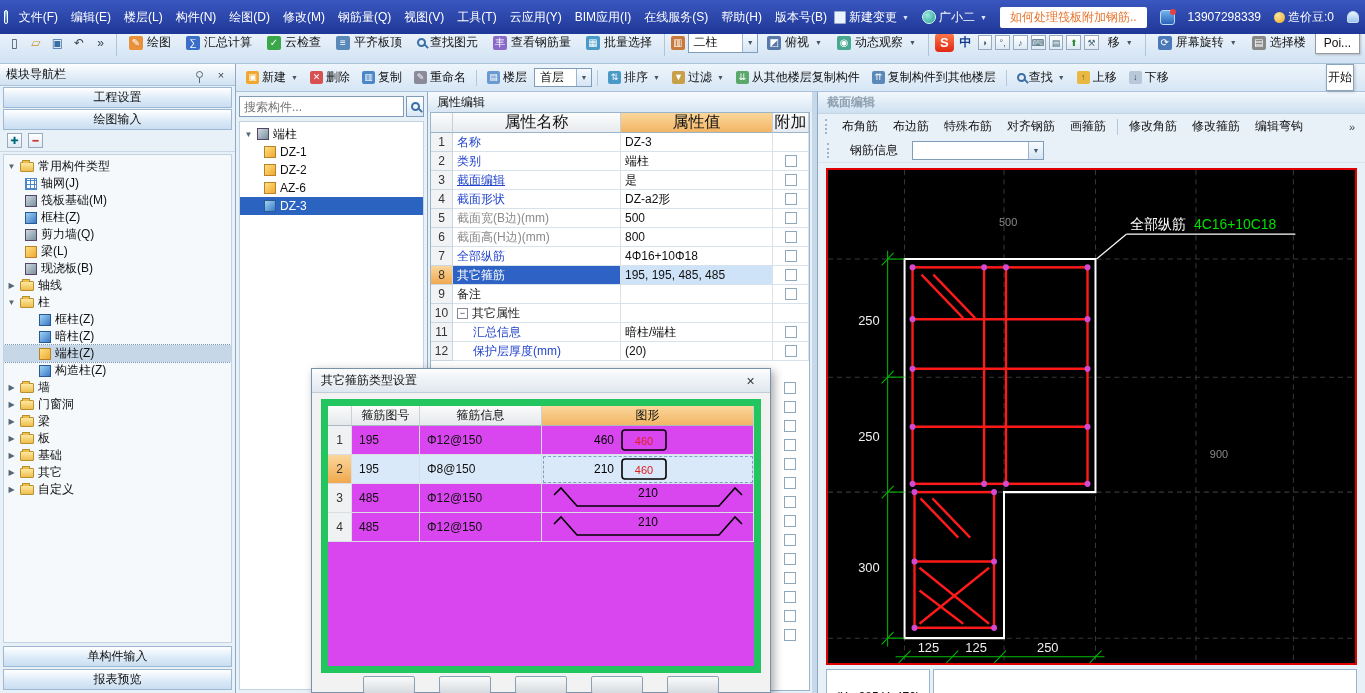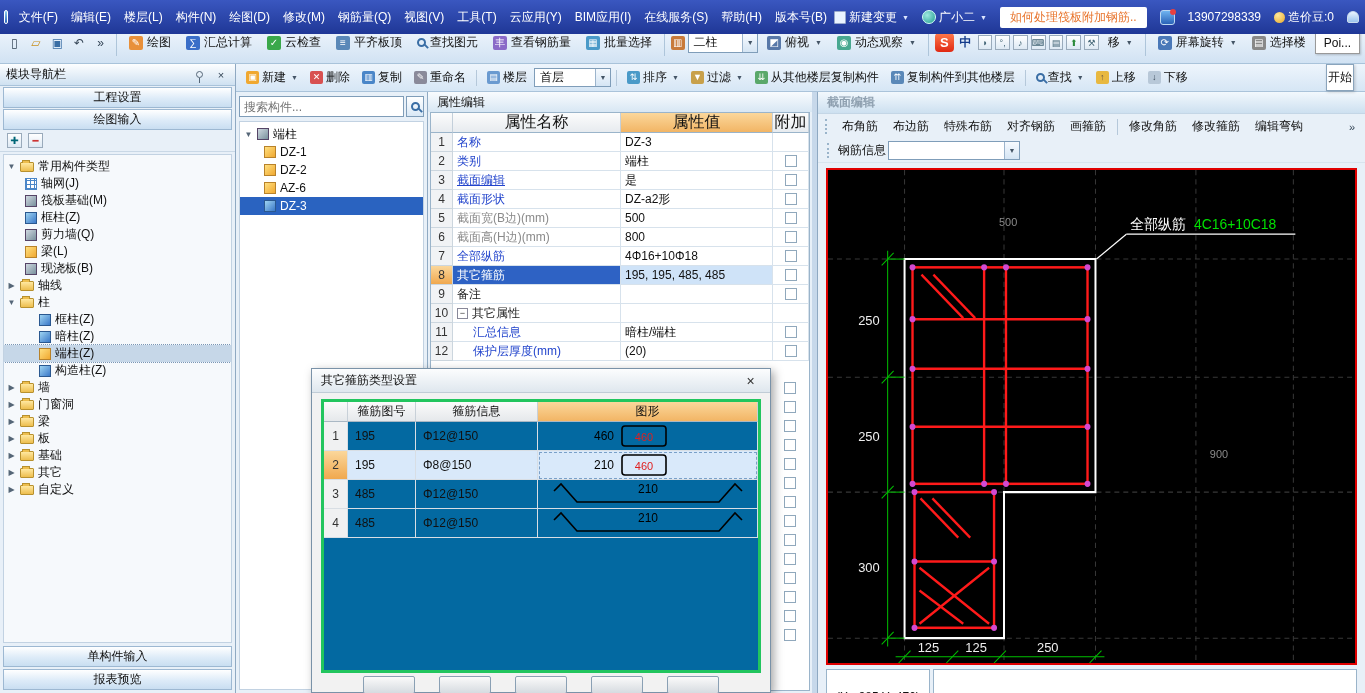--- a/index.html
+++ b/index.html
@@ -108,33 +108,33 @@
 .splitter{position:absolute;top:92px;left:812px;width:6px;bottom:0;background:#c7d8ea;border-right:1px solid #8fa9c2;z-index:20}
 
 
 .rightp{position:absolute;top:92px;left:818px;right:0;bottom:0;background:#e8f0f8;display:flex;flex-direction:column;z-index:20}
 .sec-title{height:22px;display:flex;align-items:center;padding:0 9px;background:linear-gradient(#f2f8fd,#cde0f0);color:#8fa0b0;font-weight:bold;border-bottom:1px solid #c4d6e6}
 .sec-tools{height:25px;display:flex;align-items:center;gap:1px;padding:0 7px}
 .grip{width:5px;height:15px;border-left:2px dotted #9ab4ca;margin-right:4px}
 .stool{padding:3px 7px;white-space:nowrap}
 .vline{width:1px;height:16px;background:#b5c8da;margin:0 3px}
 .chev{margin-left:auto;color:#345;font-size:11px;padding:0 3px}
-.sec-row2{height:24px;display:flex;align-items:center;gap:2px;padding:0 9px;border-bottom:1px solid #d8e4ee}
+.sec-row2{height:24px;display:flex;align-items:center;gap:14px;padding:0 9px;border-bottom:1px solid #d8e4ee}
 .rebar-combo{width:132px;height:19px}
 .canvas-wrap{flex:1;margin:5px 8px 4px;background:#000;border:2px solid #e00000;position:relative;overflow:hidden}
 .canvas-wrap svg{position:absolute;inset:0;width:100%;height:100%;display:block}
 .sec-status{height:24px;display:flex;gap:3px;padding:0 8px 5px}
 .stbox{background:#fff;border:1px solid #9ab4ca;padding:20px 9px;white-space:nowrap}
 .stbox.grow{flex:1}
 
 
 .dialog{position:absolute;left:311px;top:368px;width:460px;height:325px;background:#f2f2f2;border:1px solid #7a92a8;box-shadow:3px 3px 9px rgba(0,0,0,.35);z-index:50;display:flex;flex-direction:column}
 .dlg-title{height:24px;display:flex;align-items:center;padding:0 9px;background:linear-gradient(#fcfdfe,#dfe7ee);border-bottom:1px solid #c0ccd6;flex:none}
 .dlg-x{margin-left:auto;width:21px;height:18px;display:flex;align-items:center;justify-content:center;font-size:14px;color:#333}
-.dlg-body{flex:1;margin:6px 9px 0;background:#0369a1;border:3px solid #22c55e;overflow:hidden}
+.dlg-body{flex:1;margin:6px 9px 0;background:#d946ef;border:7px solid #22c55e;overflow:hidden}
 .dh-row{display:flex;height:20px}
 .dh{background:linear-gradient(#fbfbfb,#e5e8eb);border-right:1px solid #c8d0d8;border-bottom:1px solid #aab8c4;display:flex;align-items:center;justify-content:center}
 .dh.orange{background:linear-gradient(#fbd79b,#f2b565)}
 .d-no{width:24px;flex:none}
 .d-code{width:68px;flex:none}
 .d-info{width:122px;flex:none}
 .d-shape{flex:1}
 .dr{display:flex;height:29px}
 .dc{border-right:1px solid #d8dee4;border-bottom:1px solid #d8dee4;display:flex;align-items:center;padding:0 7px;overflow:hidden}
 .dc.no{justify-content:center;background:#f0f1f2;padding:0;color:#333}
@@ -283,21 +283,21 @@
     </span>
     <span class="rbtn">
       <span class="ri" style="background:#8a8a9a">✎</span>
       <span>重命名</span>
     </span>
     <span class="vline"></span>
     <span class="rbtn">
       <span class="ri" style="background:#6a9ad0">▤</span>
       <span>楼层</span>
     </span>
-    <span class="combo" style="width:77px;height:19px">
+    <span class="combo" style="width:58px;height:19px">
       <span>首层</span>
       <span class="ar">▼</span>
     </span>
     <span class="vline"></span>
     <span class="rbtn">
       <span class="ri" style="background:#4a9ac8">⇅</span>
       <span>排序</span>
       <span class="dd" style="color:#456">▼</span>
     </span>
     <span class="rbtn">

